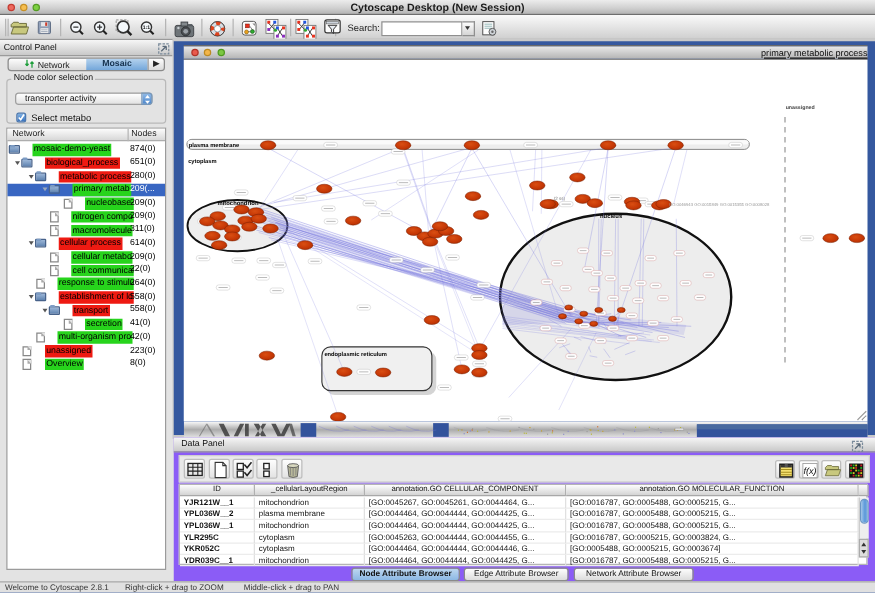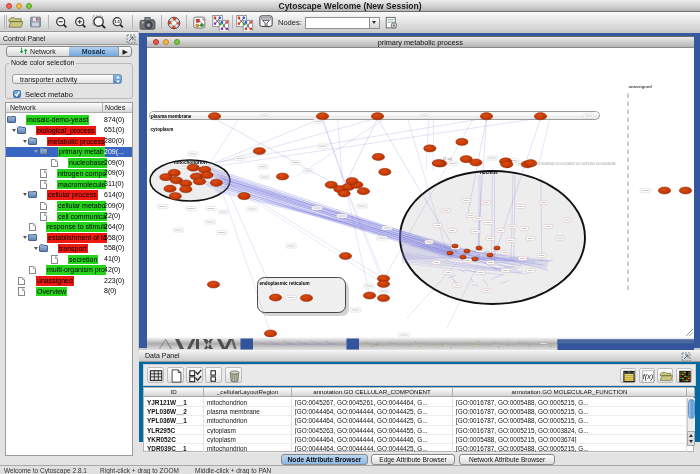--- a/index.html
+++ b/index.html
@@ -31,33 +31,33 @@
 .thead .dv{position:absolute;left:96px;top:0;width:1px;height:10px;background:#b5b5b5;}
 .trow{left:0;width:126px;height:10.6px;font-size:7px;line-height:10.6px;white-space:nowrap;}
 .tlabel{position:absolute;top:0.5px;height:9.5px;line-height:9.5px;padding:0 1px;color:#000;overflow:hidden;}
 .tnodes{position:absolute;left:98px;top:0;color:#000;}
 .arr{position:absolute;top:3.5px;width:0;height:0;border-left:2.5px solid transparent;border-right:2.5px solid transparent;border-top:3.5px solid #4a4a4a;}
 .fold{position:absolute;top:1.5px;width:9px;height:7px;background:linear-gradient(#9db7d8,#5f83b0);border:0.5px solid #47628a;border-radius:1px;}
 .fold:before{content:"";position:absolute;left:0;top:-1.5px;width:4px;height:2px;background:#7d9cc4;border-radius:1px 1px 0 0;}
 .doc{position:absolute;top:1px;width:7px;height:8.5px;background:#fff;border:0.6px solid #888;}
 .doc:before{content:"";position:absolute;right:-0.5px;top:-0.5px;border-style:solid;border-width:0 3px 3px 0;border-color:transparent #e3e3e3 #aaa transparent;}
 
-.dp{left:139px;top:350px;width:561px;height:92px;background:#0369a1;}
+.dp{left:139px;top:350px;width:561px;height:115px;background:#8b5cf6;}
 .dptitle{left:0;top:0;width:561px;height:12px;background:linear-gradient(#f6f6f6,#c9c9c9);border-bottom:1px solid #9b9b9b;}
 .dtoolbar{left:4px;top:14px;width:553px;height:22px;background:#e9e9e9;border:1px solid #cfcfcf;}
 .dbtn{position:absolute;top:3px;width:17px;height:16px;background:linear-gradient(#fdfdfd,#e3e3e3);border:1px solid #bdbdbd;border-radius:2px;}
 .dtable{left:4px;top:37px;width:551px;height:73px;background:#fff;border:1px solid #b5b5b5;}
 .dhead{position:absolute;left:0;top:0;height:9px;background:linear-gradient(#fdfdfd,#d4d4d4);border-right:1px solid #b0b0b0;border-bottom:1px solid #a8a8a8;font-size:6.2px;text-align:center;color:#111;line-height:7.5px;overflow:hidden;}
 .dcell{position:absolute;height:9.2px;font-size:6.4px;line-height:9.2px;color:#111;white-space:nowrap;overflow:hidden;border-right:1px solid #e0e0e0;border-bottom:1px solid #ececec;padding-left:3px;}
 .dtab{position:absolute;top:103.5px;height:11px;background:linear-gradient(#fdfdfd,#dcdcdc);border:1px solid #8a8a8a;border-radius:3px;font-size:6.6px;line-height:10px;text-align:center;color:#111;}
 .dtabsel{background:linear-gradient(#bdd7f0,#8cb8e4);font-weight:bold;}
 </style></head><body>
 
 <div class="abs titlebar"></div>
-<div class="abs titletext">Cytoscape Welcome (New Session)</div>
+<div class="abs titletext">Cytoscape Desktop (New Session)</div>
 <div class="abs tl" style="left:6px;background:#ee6a5e;border:0.5px solid #c33a31;"></div>
 <div class="abs tl" style="left:16px;background:#f6be4f;border:0.5px solid #c79025;"></div>
 <div class="abs tl" style="left:26px;background:#7ed043;border:0.5px solid #549c23;"></div>
 <div class="abs toolbar"></div>
 <div class="abs sep" style="left:3.5px;"></div>
 <div class="abs sep" style="left:48px;"></div>
 <div class="abs sep" style="left:131.5px;"></div>
 <div class="abs sep" style="left:160.5px;"></div>
 <div class="abs sep" style="left:186px;"></div>
 <div class="abs sep" style="left:231.5px;"></div>
@@ -149,21 +149,21 @@
     <path d="M4 6 h8 l-3 3.5 v4 l-2 -1.5 v-2.5z" fill="#e9edf2" stroke="#333" stroke-width="0.9"></path>
   </svg>
 <svg class="abs" style="left:384.5px;top:15.5px" width="13" height="14" viewBox="0 0 16 16">
     <rect x="1.5" y="1" width="11" height="13" fill="#fdfdfd" stroke="#444" stroke-width="0.9"></rect>
     <rect x="3.2" y="3" width="7.6" height="1" fill="#9bb"></rect>
     <rect x="3.2" y="5" width="7.6" height="1" fill="#9bb"></rect>
     <rect x="3.2" y="7" width="7.6" height="1" fill="#9bb"></rect>
     <circle cx="11" cy="11" r="3.4" fill="#cfd4d9" stroke="#444" stroke-width="0.8"></circle>
     <circle cx="11" cy="11" r="1.2" fill="#666"></circle>
   </svg>
-<div class="abs searchlbl" style="left:278px;">Nodes:</div>
+<div class="abs searchlbl" style="left:278px;">Search:</div>
 <div class="abs" style="left:305px;top:16.5px;width:65px;height:12px;background:#fff;border:1px solid #8f8f8f;"></div>
 <div class="abs" style="left:369.5px;top:16.5px;width:10px;height:12px;background:linear-gradient(#fcfcfc,#d5d5d5);border:1px solid #8f8f8f;border-left:none;"></div>
 <div class="abs" style="left:372px;top:21px;width:0;height:0;border-left:2.5px solid transparent;border-right:2.5px solid transparent;border-top:3.5px solid #333;"></div>
 <div class="abs cp">
 <div class="abs cptitle"></div>
     <div class="abs cptext">Control Panel</div>
 <svg class="abs" style="left:126px;top:2px" width="10" height="10" viewBox="0 0 10 10">
       <rect x="1" y="1" width="8" height="8" fill="none" stroke="#7a8a9a" stroke-width="1" stroke-dasharray="2 1"></rect>
       <path d="M3 7 L7 3 M7 3 h-3 M7 3 v3" stroke="#5a6a7a" stroke-width="1" fill="none"></path>
     </svg>
@@ -284,21 +284,21 @@
 <div class="abs trow" style="top:183.2px;">
 <span class="doc" style="left:12px;"></span>
 <span class="tlabel" style="left:30px;max-width:71px;background:#27d41c;">Overview</span>
 <span class="tnodes" style="">8(0)</span>
 </div>
 </div>
 </div>
 <div class="abs" style="left:138px;top:31px;width:562px;height:320px;background:#c9c9c9;"></div>
 <div class="abs" style="left:139px;top:32.5px;width:561px;height:315.5px;background:#35589f;"></div>
 <div class="abs" style="left:146.5px;top:36px;width:547.5px;height:12px;background:linear-gradient(#e9e9e9,#b4b4b4);border-top:1px solid #6a6a6a;border-bottom:1px solid #8a8a8a;"></div>
-<div class="abs" style="left:146.5px;top:37.5px;width:547.5px;height:10px;text-align:center;font-size:7.3px;color:#111;">primary metabolic process</div>
+<div class="abs" style="left:146.5px;top:37.5px;width:547.5px;height:10px;text-align:right;font-size:7.3px;color:#111;text-decoration:underline;">primary metabolic process</div>
 <div class="abs" style="left:152.5px;top:39px;width:6px;height:6px;border-radius:50%;background:#e9594c;border:0.5px solid #b03328;"></div>
 <div class="abs" style="left:163px;top:39px;width:6px;height:6px;border-radius:50%;background:#f3b64a;border:0.5px solid #bd8a22;"></div>
 <div class="abs" style="left:173.5px;top:39px;width:6px;height:6px;border-radius:50%;background:#7cc743;border:0.5px solid #4f9a20;"></div>
 <svg class="abs" style="left:146.5px;top:48px;background:#fff;" width="547.5" height="288.5" viewBox="0 0 547.5 288.5">
 <defs>
       <radialGradient id="ng" cx="0.42" cy="0.38" r="0.8">
         <stop offset="0" stop-color="#d94e12"></stop>
         <stop offset="0.55" stop-color="#c63806"></stop>
         <stop offset="1" stop-color="#a22d02"></stop>
       </radialGradient>

